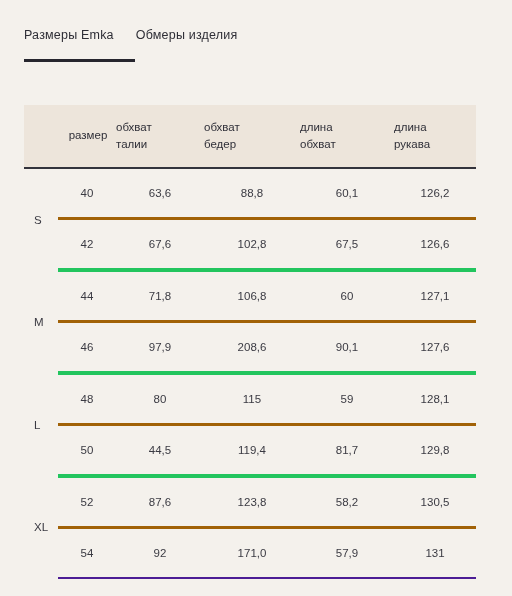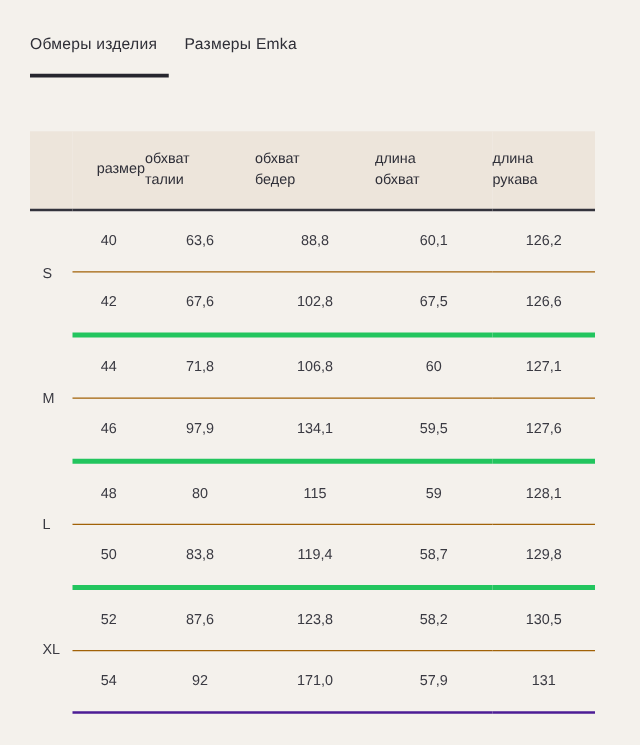--- a/index.html
+++ b/index.html
@@ -75,60 +75,60 @@
     padding: 14px 0 15px 0;
     text-align: left;
     vertical-align: middle;
     border-bottom: 2px solid #33333C;
   }
   thead th.h-label {
     background: #EDE5DB;
     border-bottom: 2px solid #33333C;
   }
   thead th.h-size {
-    text-align: right;
+    text-align: center;
     padding-left: 2px;
     margin-top: 38px;
   }
 
   tbody td {
     font-size: 11.5px;
     color: #3A3A42;
     text-align: center;
     height: 48px;
     padding: 0;
     vertical-align: middle;
   }
   tbody td.group-label {
     text-align: left;
     padding-left: 10px;
     font-size: 11.5px;
     color: #3A3A42;
     vertical-align: middle;
   }
   tbody tr.inner-split td.data {
-    border-bottom: 1px solid #a16207;
+    border-bottom: 3px solid #a16207;
     margin-top: 48px;
   }
   tbody tr.group-end td {
     border-bottom: 4px solid #22c55e;
   }
   tbody tr.last-row td {
     border-bottom: 2px solid #4c1d95;
   }
 </style>
 </head>
 <body>
 
 <div class="tabs">
+  <div class="tab">
+    <span>Размеры Emka</span>
+  </div>
   <div class="tab active">
     <span>Обмеры изделия</span>
-  </div>
-  <div class="tab">
-    <span>Размеры Emka</span>
   </div>
 </div>
 <div class="tab-underline"></div>
 
 <div class="table-wrap">
   <table class="size-table">
     <colgroup>
       <col class="c-label">
       <col class="c-size">
       <col class="c-waist">
@@ -182,38 +182,38 @@
         <td class="group-label" rowspan="2">M</td>
         <td class="data">44</td>
         <td class="data">71,8</td>
         <td class="data">106,8</td>
         <td class="data">60</td>
         <td class="data">127,1</td>
       </tr>
       <tr class="group-end">
         <td class="data">46</td>
         <td class="data">97,9</td>
-        <td class="data">134,1</td>
-        <td class="data">59,5</td>
+        <td class="data">208,6</td>
+        <td class="data">90,1</td>
         <td class="data">127,6</td>
       </tr>
 
       <tr class="inner-split">
         <td class="group-label" rowspan="2">L</td>
         <td class="data">48</td>
         <td class="data">80</td>
         <td class="data">115</td>
         <td class="data">59</td>
         <td class="data">128,1</td>
       </tr>
       <tr class="group-end">
         <td class="data">50</td>
-        <td class="data">83,8</td>
+        <td class="data">44,5</td>
         <td class="data">119,4</td>
-        <td class="data">58,7</td>
+        <td class="data">81,7</td>
         <td class="data">129,8</td>
       </tr>
 
       <tr class="inner-split">
         <td class="group-label" rowspan="2">XL</td>
         <td class="data">52</td>
         <td class="data">87,6</td>
         <td class="data">123,8</td>
         <td class="data">58,2</td>
         <td class="data">130,5</td>

